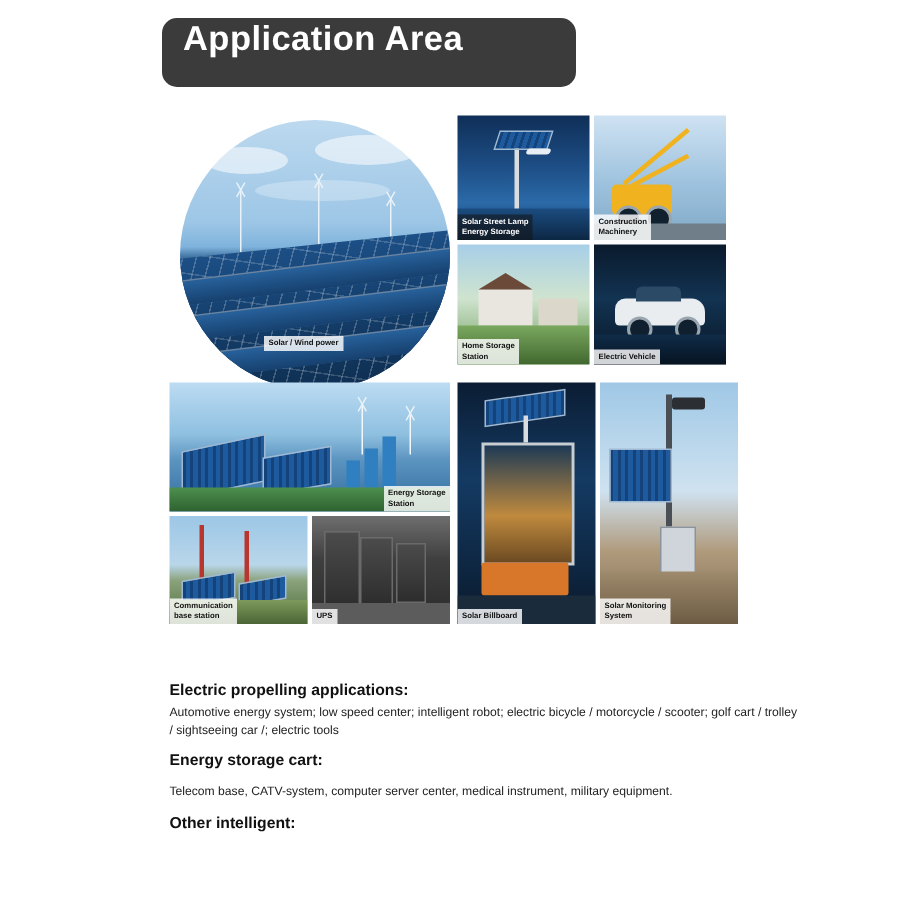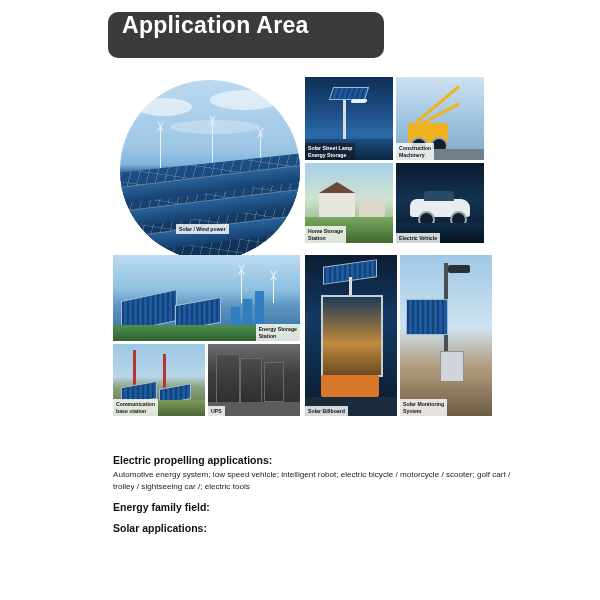--- a/index.html
+++ b/index.html
@@ -315,28 +315,29 @@
       <div class="cap" style="white-space:pre-line;">Solar Monitoring
 System</div>
     </div>
 
   </div>
 
   <div class="content">
 
     <div class="sec">
       <h3>Electric propelling applications:</h3>
-      <p>Automotive energy system; low speed vehicle; intelligent robot; electric bicycle / motorcycle / scooter; golf cart / trolley / sightseeing car /; electric tools</p>
+      <p>Automotive energy system; low speed center; intelligent robot; electric bicycle / motorcycle / scooter; golf cart / trolley / sightseeing car /; electric tools</p>
     </div>
 
     <div class="sec">
-      <h3>Energy family field:</h3>
+      <h3>Energy storage cart:</h3>
     </div>
 
     <div class="sec">
+      <p>Telecom base, CATV-system, computer server center, medical instrument, military equipment.</p>
     </div>
 
     <div class="sec">
-      <h3>Solar applications:</h3>
+      <h3>Other intelligent:</h3>
     </div>
 
   </div>
 </div>
 
 </body></html>

